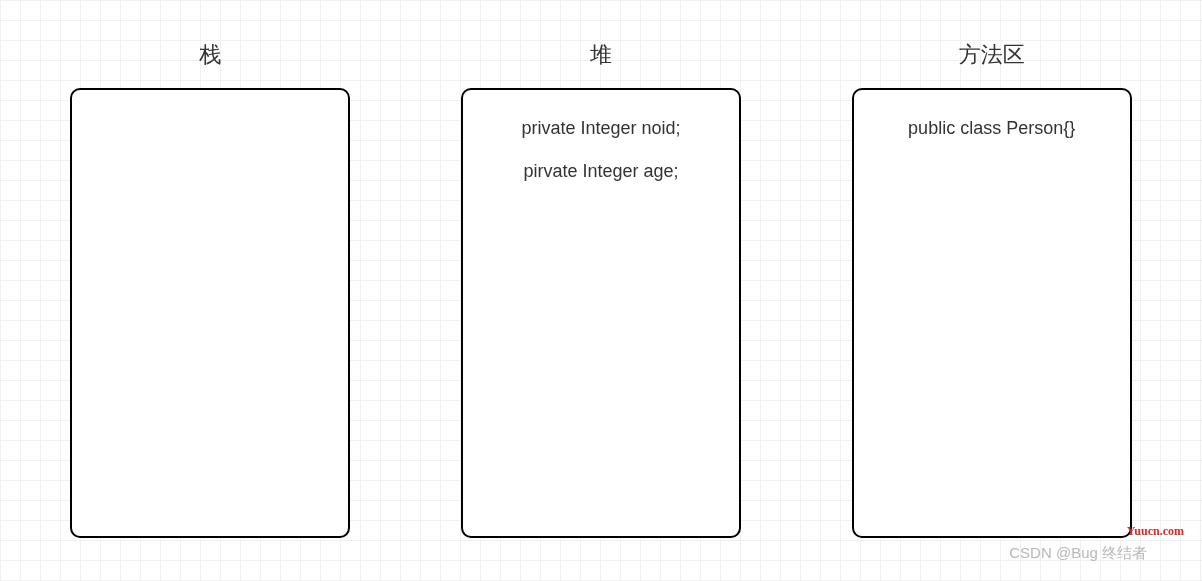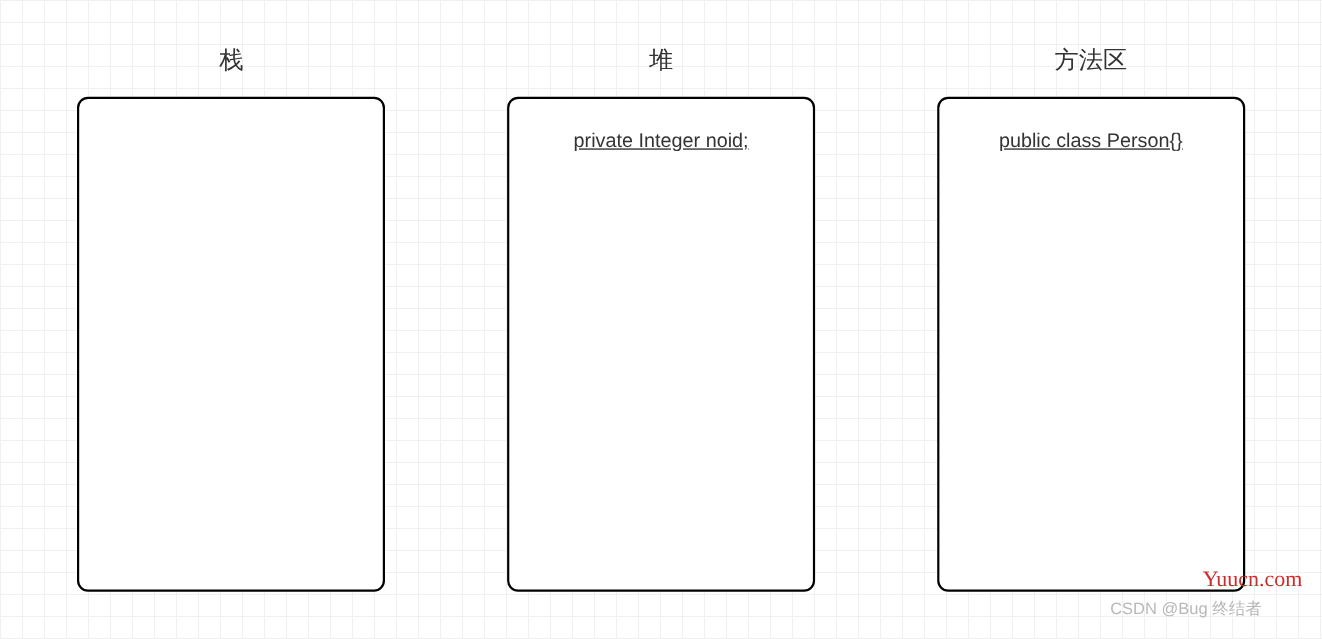--- a/index.html
+++ b/index.html
@@ -37,21 +37,20 @@
       margin-bottom: 18px;
       font-weight: normal;
     }
     .box {
       width: 280px;
       height: 450px;
       border: 2px solid #000;
       border-radius: 10px;
       background-color: #fff;
       padding: 28px 18px;
-      text-decoration: underline;
     }
     .box-item {
       font-size: 18px;
       color: #333;
       margin-bottom: 22px;
       text-align: center;
       font-weight: normal;
       white-space: nowrap;
     }
     .watermark-csdn {
@@ -60,39 +59,40 @@
       right: 55px;
       color: #b8b8b8;
       font-size: 15px;
       font-family: Arial, sans-serif;
     }
     .watermark-yuucn {
       position: absolute;
       bottom: 42px;
       right: 18px;
       color: #d02b2b;
-      font-size: 20px;
+      font-size: 12px;
       font-family: Georgia, serif;
-      font-weight: normal;
+      font-weight: bold;
     }
   </style>
 </head>
 <body>
 
 <div class="container">
 
   <div class="section">
     <div class="title">栈</div>
     <div class="box"></div>
   </div>
 
   <div class="section">
     <div class="title">堆</div>
     <div class="box">
       <div class="box-item">private Integer noid;</div>
+      <div class="box-item">pirvate Integer age;</div>
     </div>
   </div>
 
   <div class="section">
     <div class="title">方法区</div>
     <div class="box">
       <div class="box-item">public class Person{}</div>
     </div>
   </div>
 

